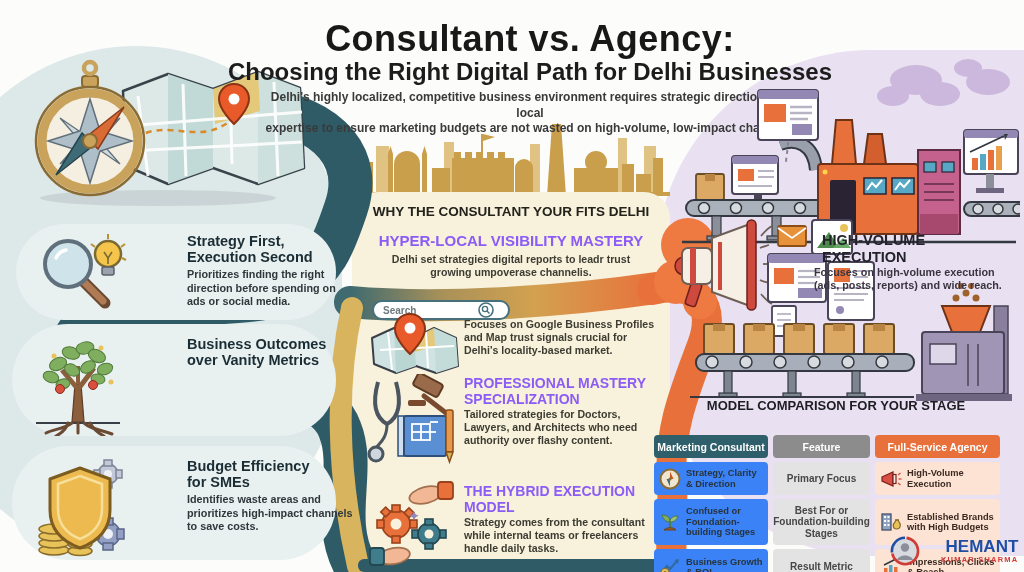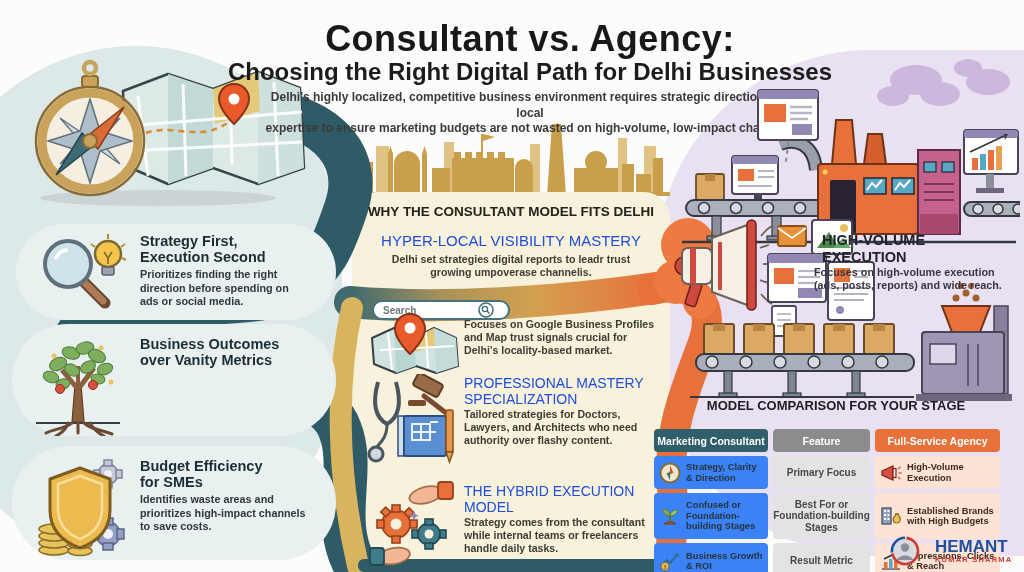--- a/index.html
+++ b/index.html
@@ -13,54 +13,54 @@
   .blob-right{left:656px;top:50px;width:430px;height:506px;background:#e9e1f1;border-radius:215px 0 0 215px;}
   .cream-panel{left:352px;top:192px;width:318px;height:380px;background:#f8f1dc;border-radius:26px 26px 0 0;}
   .pill{background:#e8f0f0;border-radius:56px;}
 
   
   .title{left:250px;top:18px;width:560px;text-align:center;font-size:36px;font-weight:bold;color:#181818;letter-spacing:.5px;}
   .subtitle{left:210px;top:58px;width:640px;text-align:center;font-size:24px;font-weight:bold;color:#1c1c1c;}
   .desc{left:262px;top:90px;width:536px;text-align:center;font-size:12px;font-weight:bold;color:#3a3a3a;line-height:1.3;}
 
   
-  .pillar{width:202px;}
+  .pillar{width:202px;margin-left:47px;}
   .pillar h3{margin:0 0 3px 0;font-size:14.5px;line-height:1.12;color:#1b2d34;white-space:pre-line;}
   .pillar p{margin:0;font-size:10.8px;line-height:1.25;color:#30373b;white-space:pre-line;font-weight:bold;}
 
   
   .c-head{left:352px;top:204px;width:318px;text-align:center;font-size:13.5px;font-weight:bold;color:#23231c;}
-  .c-sec-title{font-size:14px;font-weight:normal;color:#1d4ed8;line-height:1.12;}
+  .c-sec-title{font-size:14px;font-weight:bold;color:#8b5cf6;line-height:1.12;}
   .c-body{font-size:10.6px;font-weight:bold;color:#3c3c32;line-height:1.25;}
   .hyper-title{left:352px;top:233px;width:318px;text-align:center;font-size:15px;}
   .hyper-body{left:352px;top:253px;width:318px;text-align:center;}
   .search-pill{left:372px;top:300px;width:138px;height:20px;background:#fff;border:2px solid #45707c;border-radius:11px;
                display:flex;align-items:center;justify-content:space-between;padding:0 14px 0 9px;box-sizing:border-box;}
   .search-pill span{font-size:10px;color:#6d7a7a;font-weight:bold;}
 
   
   .agency-title{left:822px;top:232px;width:190px;font-size:14.5px;font-weight:bold;color:#22222a;line-height:1.15;}
   .agency-body{left:814px;top:266px;width:205px;font-size:10.8px;font-weight:bold;color:#3a3440;line-height:1.25;}
 
   
   .cmp{left:654px;top:398px;width:364px;}
-  .cmp-title{text-align:center;font-size:13px;font-weight:bold;color:#1c1c22;margin-bottom:16px;}
+  .cmp-title{text-align:center;font-size:13px;font-weight:bold;color:#1c1c22;margin-bottom:22px;}
   .cmp-row{display:grid;grid-template-columns:114px 97px 125px;gap:5px;margin-bottom:4px;}
   .cmp-cell{border-radius:4px;display:flex;align-items:center;box-sizing:border-box;}
   .cmp-h{height:23px;justify-content:center;font-size:10.5px;font-weight:bold;color:#fff;}
   .cmp-h.c{background:#2e5f6b;} .cmp-h.f{background:#8c8c8c;} .cmp-h.a{background:#e8713b;}
   .cell-c{background:#3b82f6;gap:4px;padding:2px 4px;}
   .cell-f{background:#e3e3e3;justify-content:center;text-align:center;font-size:10px;font-weight:bold;color:#474747;white-space:pre-line;line-height:1.12;}
   .cell-a{background:#fce3d3;gap:4px;padding:2px 4px;}
   .cell-label{font-size:9.3px;font-weight:bold;color:#27343c;white-space:pre-line;line-height:1.12;}
   .cell-a .cell-label{color:#3c2a22;}
   .r1{height:33px;} .r2{height:46px;} .r3{height:36px;}
 
   
-  .logo{left:890px;top:536px;display:flex;align-items:center;gap:15px;}
+  .logo{left:890px;top:536px;display:flex;align-items:center;gap:21px;text-align:right;}
   .logo-name{font-size:17px;font-weight:bold;color:#1f4fa3;line-height:1;}
   .logo-sub{font-size:7.5px;font-weight:bold;color:#d23b35;letter-spacing:1.2px;line-height:1;margin-top:1px;}
 
   svg{display:block;}
 </style>
 </head>
 <body>
 
 <div class="stage">
 
@@ -259,21 +259,21 @@
     <p>Identifies waste areas and
 prioritizes high-impact channels
 to save costs.</p>
   </div>
 
   <div class="abs title">Consultant vs. Agency:</div>
   <div class="abs subtitle">Choosing the Right Digital Path for Delhi Businesses</div>
   <div class="abs desc pre">Delhi's highly localized, competitive business environment requires strategic direction and local
 expertise to ensure marketing budgets are not wasted on high-volume, low-impact channels.</div>
 
-  <div class="abs c-head">WHY THE CONSULTANT MODEL FITS DELHI</div>
+  <div class="abs c-head">WHY THE CONSULTANT YOUR FITS DELHI</div>
   <div class="abs c-sec-title hyper-title">HYPER-LOCAL VISIBILITY MASTERY</div>
   <div class="abs c-body hyper-body pre">Delhi set strategies digital reports to leadr trust
 growing umpoverase channelis.</div>
 
   <div class="abs search-pill">
     <span>Search</span>
     <svg width="16" height="16" viewBox="0 0 16 16">
       <circle cx="8" cy="8" r="7" fill="none" stroke="#45707c" stroke-width="1.6"></circle>
       <circle cx="7" cy="7" r="2.6" fill="none" stroke="#45707c" stroke-width="1.4"></circle>
       <line x1="9" y1="9" x2="11.5" y2="11.5" stroke="#45707c" stroke-width="1.4"></line>

